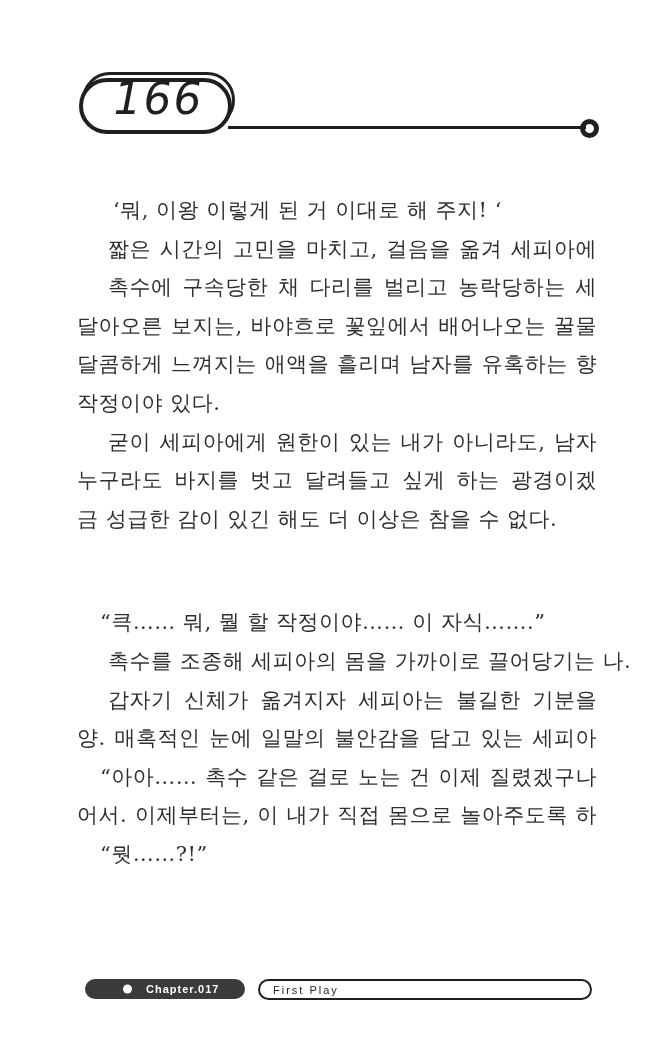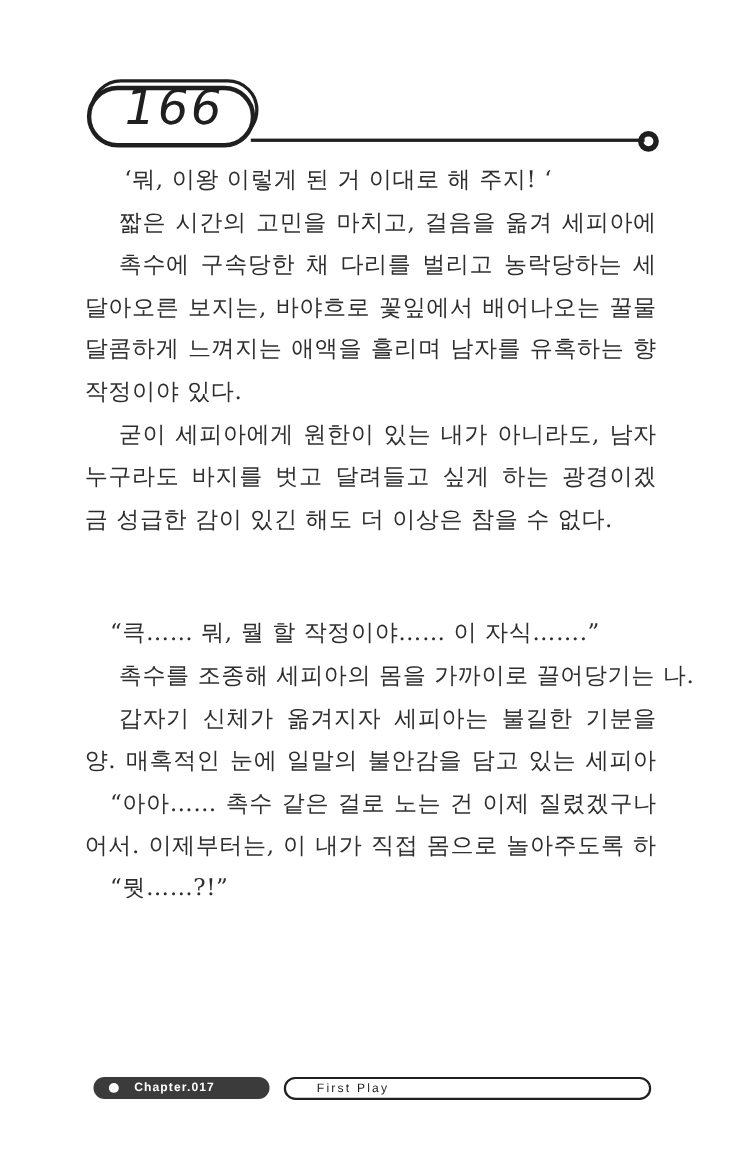--- a/index.html
+++ b/index.html
@@ -67,54 +67,54 @@
   .line{
     height:38.6px;line-height:38.6px;
     white-space:nowrap;
   }
   .line.just{
     white-space:normal;
     text-align:justify;
     text-align-last:justify;
     overflow:hidden;
   }
-  .line.title{padding-left:36px;}
+  .line.title{padding-left:36px;margin-top:47px;}
   .line.para{padding-left:31px;}
   .line.quote{padding-left:23px;}
   .gap{width:100%;}
 
   
   .chapter-badge{
     position:absolute;left:85px;top:979px;
     width:160px;height:20px;box-sizing:border-box;
     background:var(--badge-bg);
     border-radius:10px;
     display:flex;align-items:center;
-    padding-left:0;
+    padding-left:24px;
   }
   .chapter-dot{
     width:9px;height:9px;border-radius:50%;
     background:var(--badge-text);
     flex:0 0 auto;
   }
   .chapter-badge span{
     font-family:"Liberation Sans","DejaVu Sans",sans-serif;
     font-weight:bold;font-size:11px;letter-spacing:1px;
     color:var(--badge-text);
     margin-left:14px;
     transform:translateY(-0.5px);
   }
   .play-pill{
     position:absolute;left:258px;top:979px;
     width:334px;height:21px;box-sizing:border-box;
     background:var(--paper);
     border:2px solid var(--ink);
     border-radius:11px;
     display:flex;align-items:center;
-    padding-left:28px;
+    padding-left:13px;
   }
   .play-pill span{
     font-family:"Liberation Sans","DejaVu Sans",sans-serif;
     font-size:11px;letter-spacing:2px;
     color:var(--ink);
   }
 </style>
 </head>
 <body>
 

